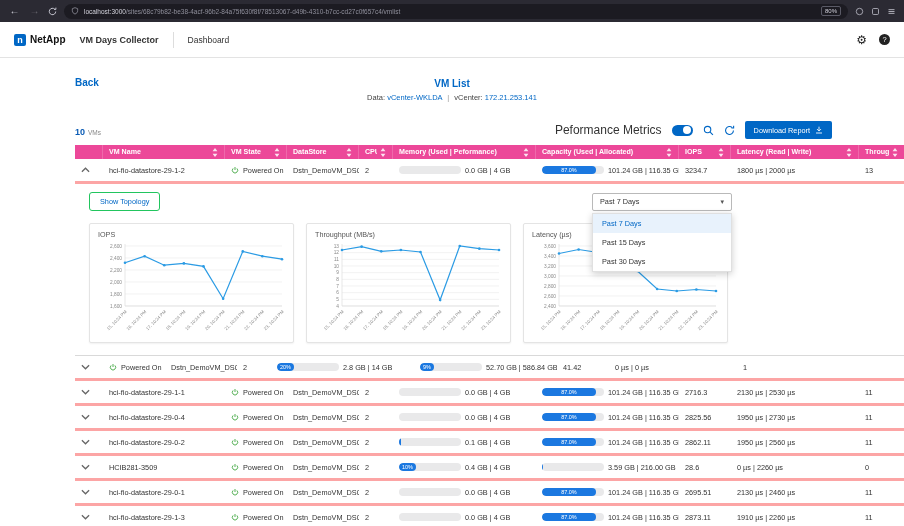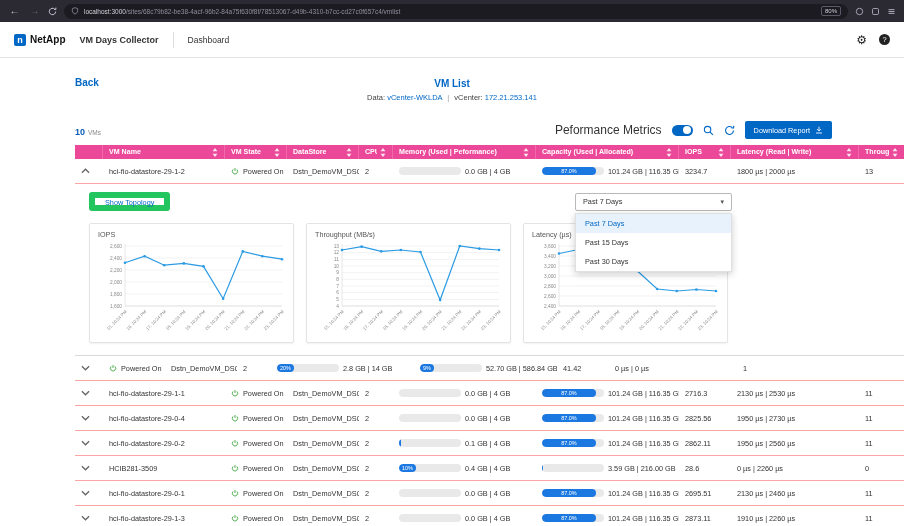--- a/index.html
+++ b/index.html
@@ -58,34 +58,34 @@
   .col-chev{width:28px;flex:0 0 28px}
   .col-name{width:122px;flex:0 0 122px}
   .col-state{width:62px;flex:0 0 62px}
   .col-ds{width:72px;flex:0 0 72px}
   .col-cpu{width:34px;flex:0 0 34px}
   .col-mem{width:143px;flex:0 0 143px}
   .col-cap{width:143px;flex:0 0 143px}
   .col-iops{width:52px;flex:0 0 52px}
   .col-lat{width:128px;flex:0 0 128px}
   .col-thr{width:45px;flex:0 0 45px}
-  .trow{display:flex;height:25px;border-bottom:1px solid #fca5a5;background:#fff}
+  .trow{display:flex;height:25px;border-bottom:3px solid #fca5a5;background:#fff}
   .tcell{display:flex;align-items:center;gap:4px;padding:0 6px;white-space:nowrap;overflow:hidden;min-width:0}
   .chev{display:flex;align-items:center;cursor:pointer}
   .cell-text{color:#333}
   .bar{width:62px;height:8px;background:#e9e9ea;border-radius:4px;display:inline-block;position:relative;overflow:hidden;flex:0 0 62px}
   .bar-fill{position:absolute;left:0;top:0;bottom:0;background:#1b78e0;border-radius:4px;display:flex;align-items:center;justify-content:center}
   .bar-fill.has-label{min-width:-moz-max-content;min-width:max-content;padding:0 3px}
   .bar-label{font-size:5.5px;color:#fff;white-space:nowrap;line-height:8px}
 
   
   .expanded-panel{width:829px;border-bottom:1px solid #d9d9d9;padding:8px 0 12px 14px;position:relative;background:#fff}
   .panel-controls{display:flex;align-items:center;justify-content:space-between;padding-right:172px}
-  .btn-outline{height:19px;border:6px solid #22c55e;background:#fff;color:#0067c5;font-size:7.3px;border-radius:3px;padding:0 10px;font-family:inherit;cursor:pointer}
-  .range-select{position:relative;width:157px}
+  .btn-outline{height:19px;border:1px solid #22c55e;background:#fff;color:#0067c5;font-size:7.3px;border-radius:3px;padding:0 10px;font-family:inherit;cursor:pointer}
+  .range-select{position:relative;width:140px}
   .select-control{height:18px;border:1px solid #b9b9b9;border-radius:2px;background:#fff;display:flex;align-items:center;justify-content:space-between;padding:0 7px;font-size:7.3px;color:#333;cursor:pointer}
   .caret{font-size:7px;color:#555}
   .select-menu{position:absolute;top:20px;left:0;width:100%;background:#fff;border:1px solid #e0e0e0;box-shadow:0 2px 7px rgba(0,0,0,.2);z-index:30}
   .select-option{height:19px;display:flex;align-items:center;padding:0 9px;font-size:7.3px;color:#333;cursor:pointer}
   .select-option.selected{background:#e8f2fc;color:#0067c5}
   .charts-row{display:flex;gap:12px;margin-top:12px}
   .chart-card{width:205px;height:120px;border:1px solid #e4e4e4;border-radius:2px;box-shadow:0 1px 2px rgba(0,0,0,.06);padding:6px 8px;background:#fff}
   .chart-title{font-size:7.2px;color:#555;margin-bottom:1px}
 </style>
 </head>

